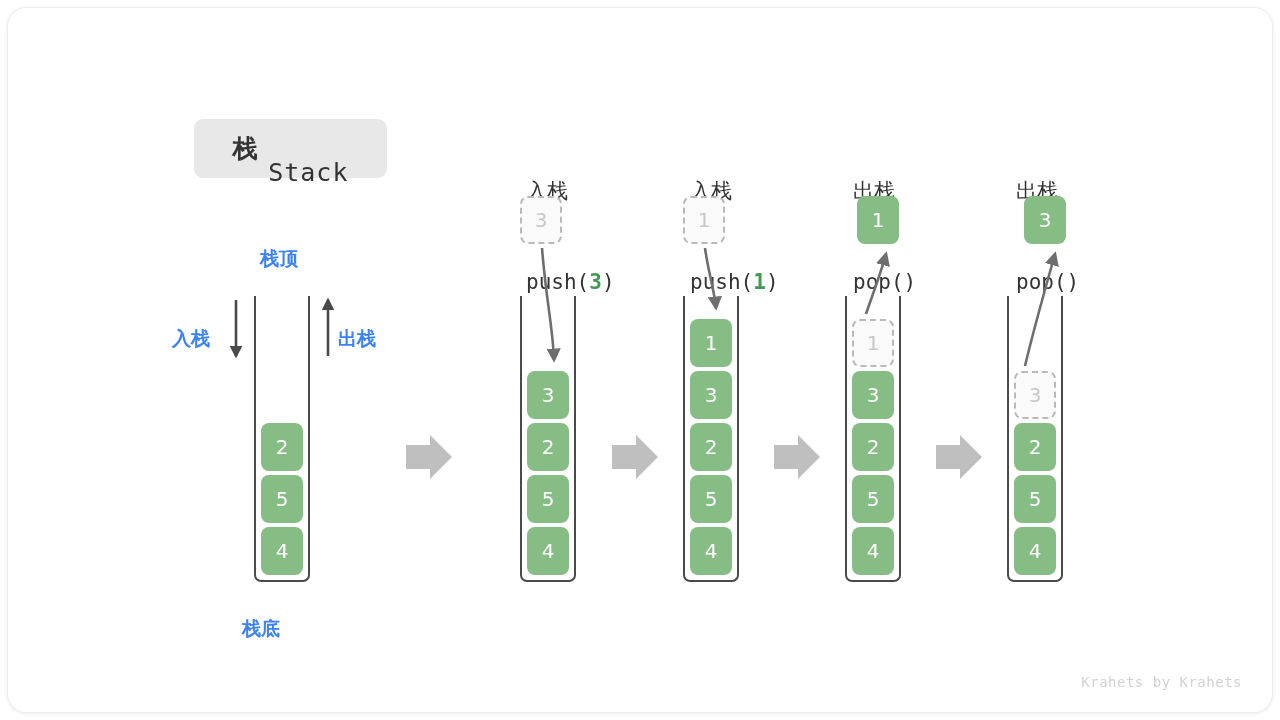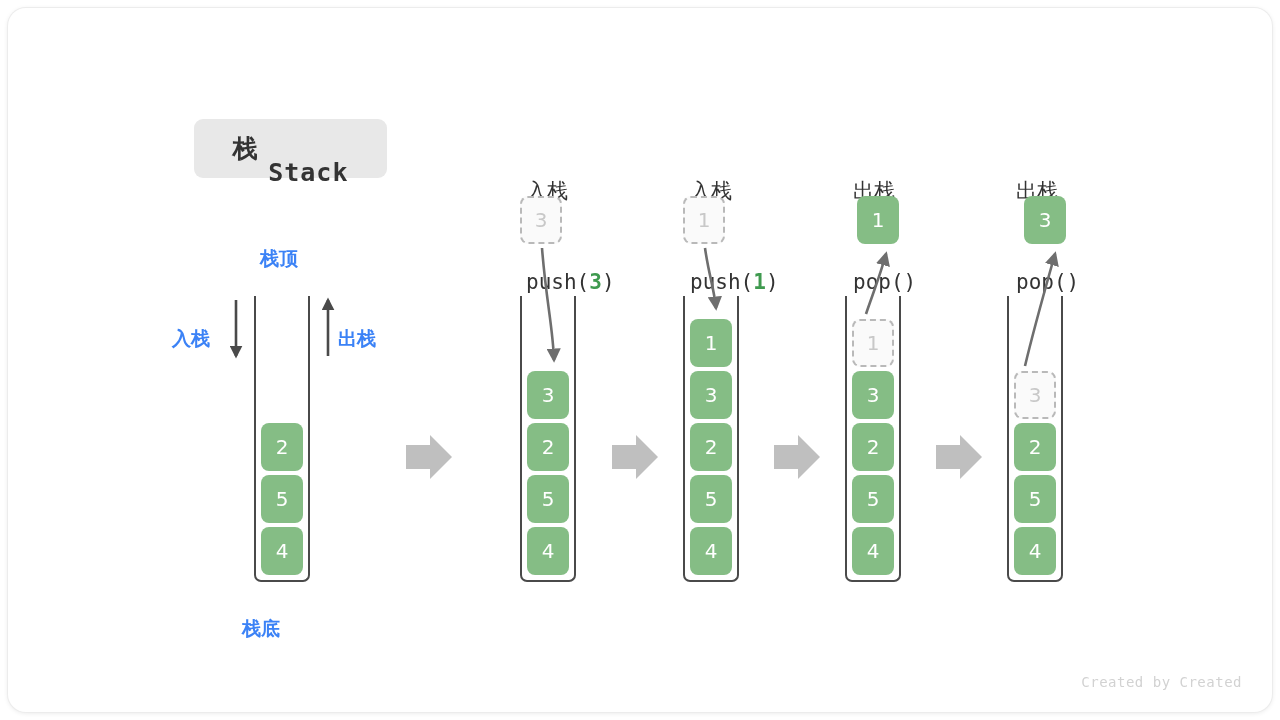--- a/index.html
+++ b/index.html
@@ -39,21 +39,21 @@
     align-items: center;
     justify-content: center;
     font-size: 25px;
     font-weight: bold;
     color: #333333;
     letter-spacing: 1px;
     white-space: pre;
   }
   #title-chip .mono {
     font-family: "DejaVu Sans Mono", "Liberation Mono", monospace;
-    font-weight: bold;
+    font-weight: normal;
     font-size: 25px;
     margin-top: 48px;
   }
 
   
   .stack-col { position: absolute; }
 
   .container-u {
     position: absolute;
     box-sizing: border-box;
@@ -301,15 +301,15 @@
       <path d="M 604 437 L 628 437 L 628 427 L 650 449 L 628 471 L 628 461 L 604 461 Z"></path>
     </g>
     <g fill="#bfbfbf">
       <path d="M 766 437 L 790 437 L 790 427 L 812 449 L 790 471 L 790 461 L 766 461 Z"></path>
     </g>
     <g fill="#bfbfbf">
       <path d="M 928 437 L 952 437 L 952 427 L 974 449 L 952 471 L 952 461 L 928 461 Z"></path>
     </g>
   </svg>
 
-  <div id="footer">Created by Created</div>
+  <div id="footer">Krahets by Krahets</div>
 
 </div>
 
 </body></html>

